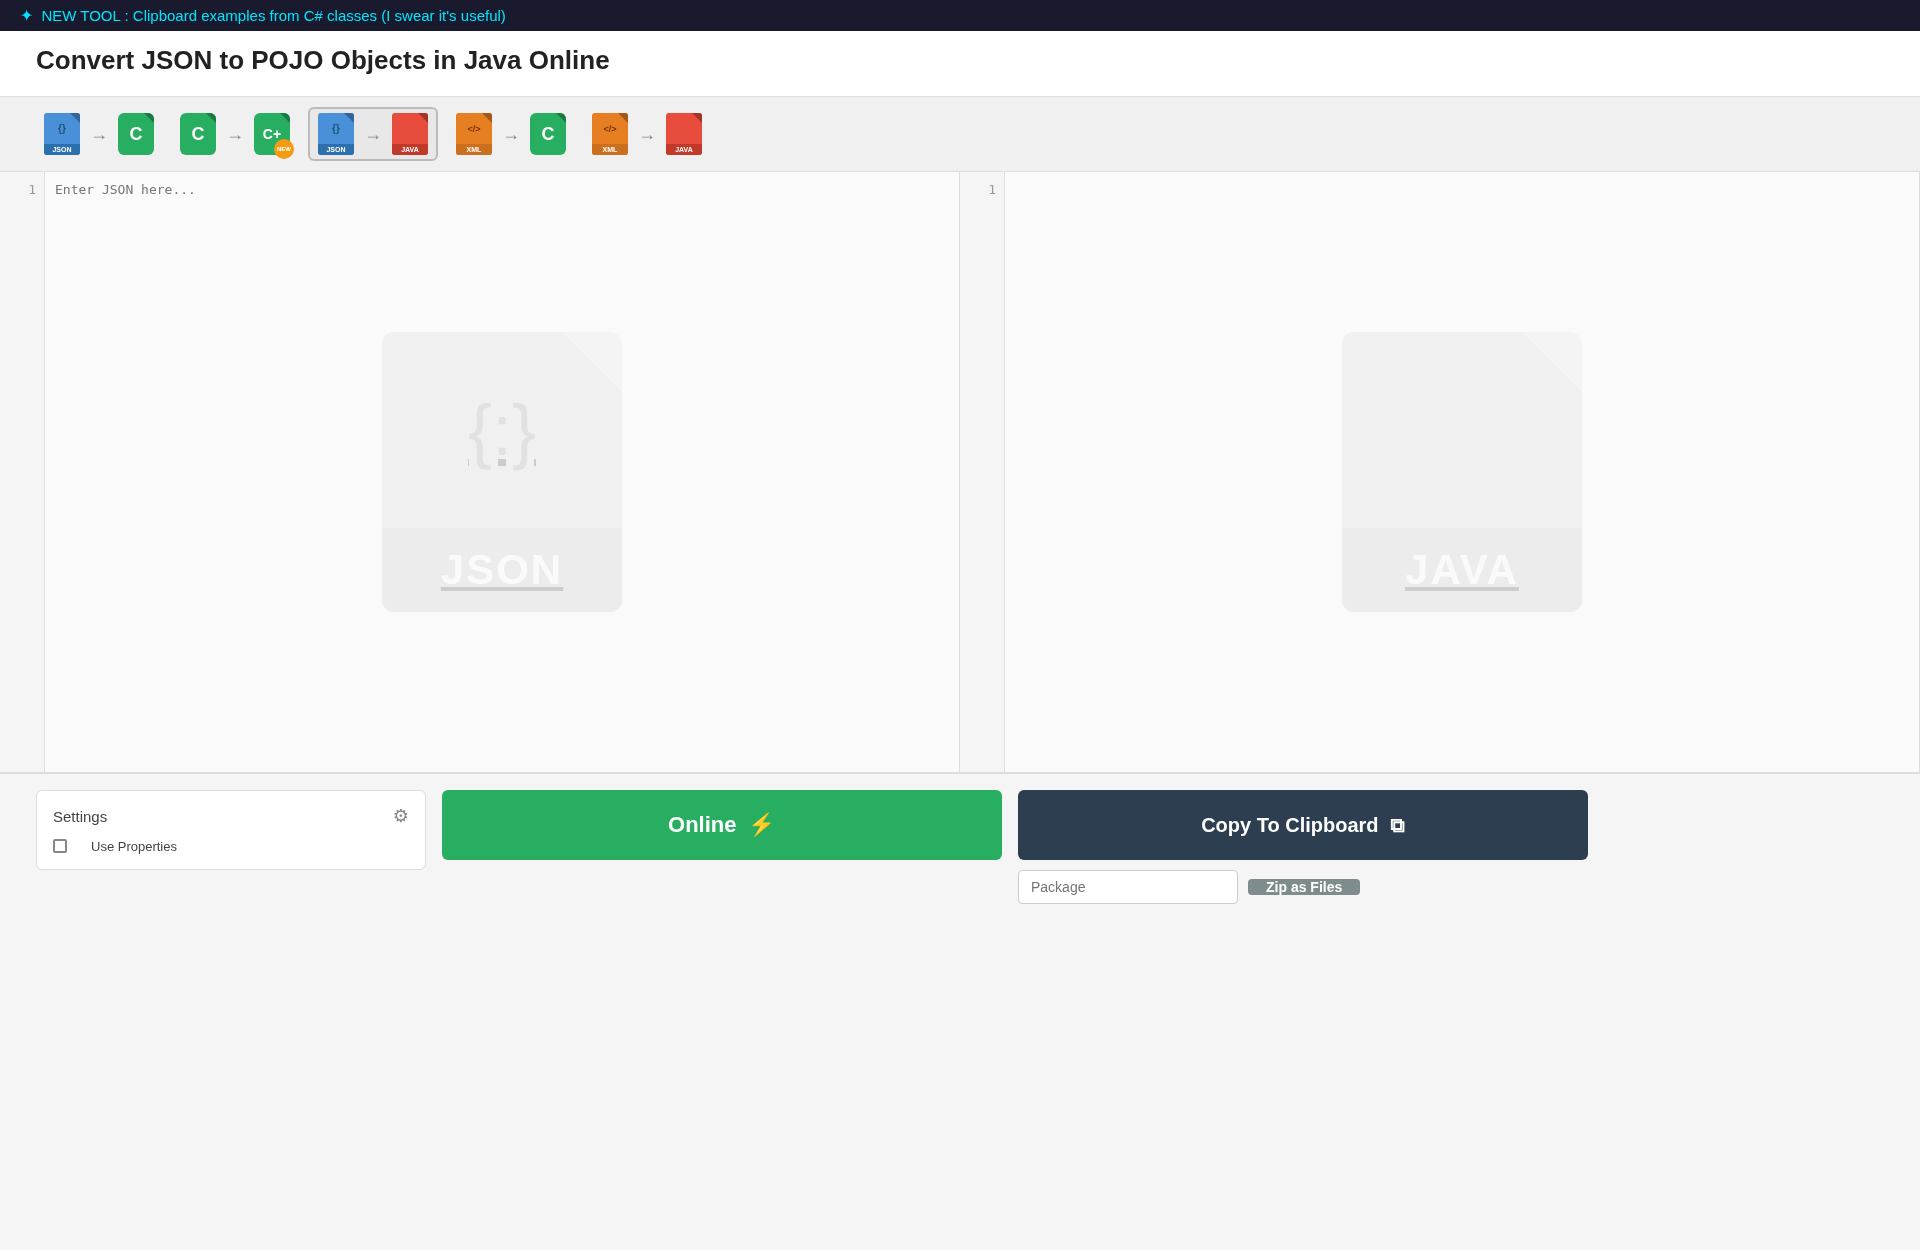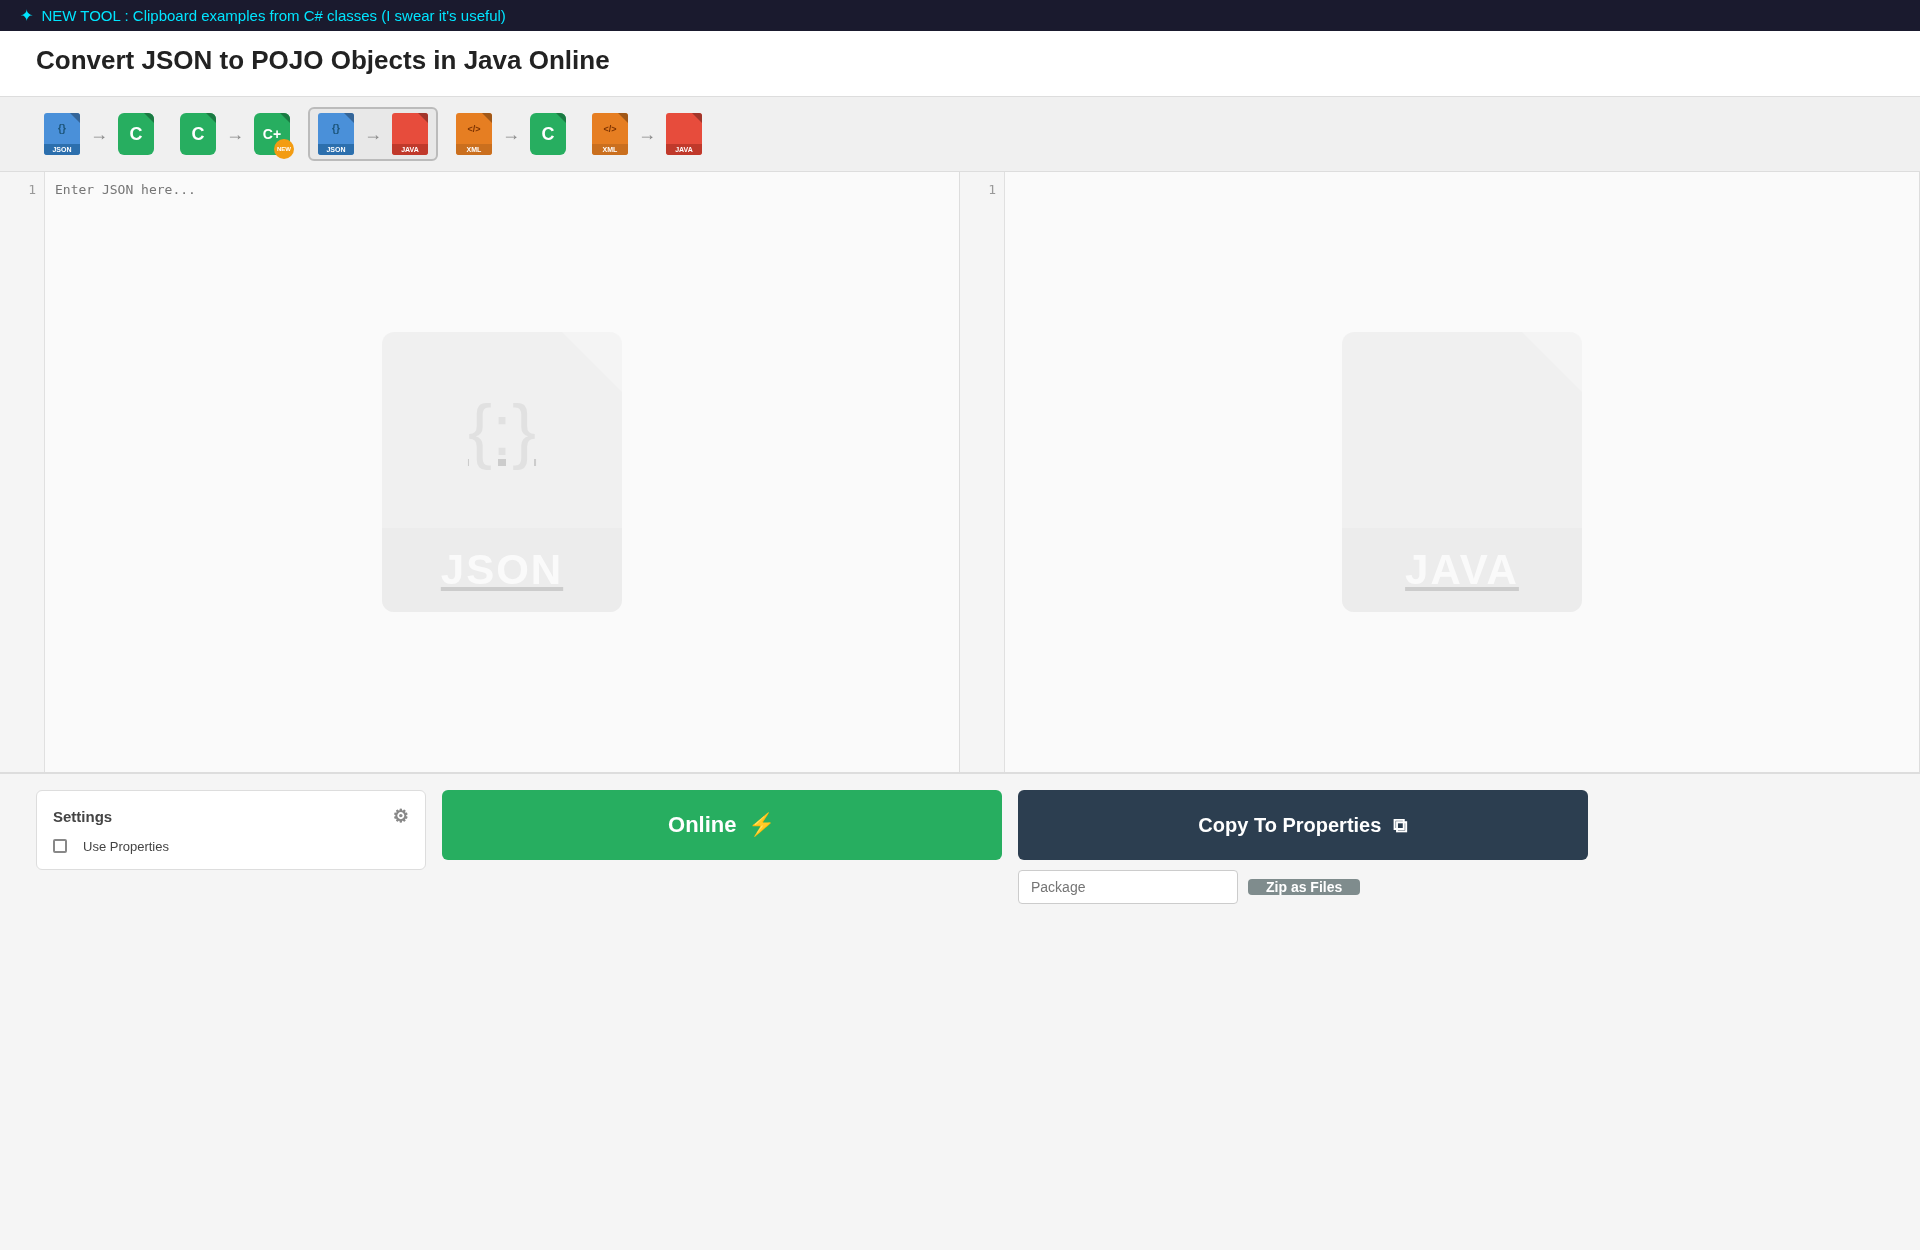--- a/index.html
+++ b/index.html
@@ -241,34 +241,34 @@
       padding: 14px 16px;
       width: 390px;
       min-height: 80px;
     }
 
     .settings-header {
       display: flex;
       align-items: center;
       justify-content: space-between;
       font-size: 15px;
-      font-weight: bold;
+      font-weight: normal;
       color: #444;
       margin-bottom: 12px;
     }
 
     .settings-gear {
       font-size: 18px;
       color: #888;
       cursor: pointer;
     }
 
     .settings-row {
       display: flex;
-      gap: 16px;
+      gap: 24px;
       font-size: 13px;
       color: #444;
     }
 
     .settings-checkbox {
       width: 14px;
       height: 14px;
       border: 2px solid #888;
       border-radius: 2px;
       background: #fff;
@@ -475,21 +475,21 @@
     </div>
   </div>
 
   <button class="convert-btn">
     <span>Online</span>
     <span class="convert-icon">⚡</span>
   </button>
 
   <div class="bottom-right-section">
     <button class="clipboard-btn">
-      <span>Copy To Properties</span>
+      <span>Copy To Clipboard</span>
       <span>⧉</span>
     </button>
     <div class="right-actions">
       <input type="text" class="package-input" placeholder="Package" style="">
       <button class="zip-btn">Zip as Files</button>
     </div>
   </div>
 
 </div>
 

